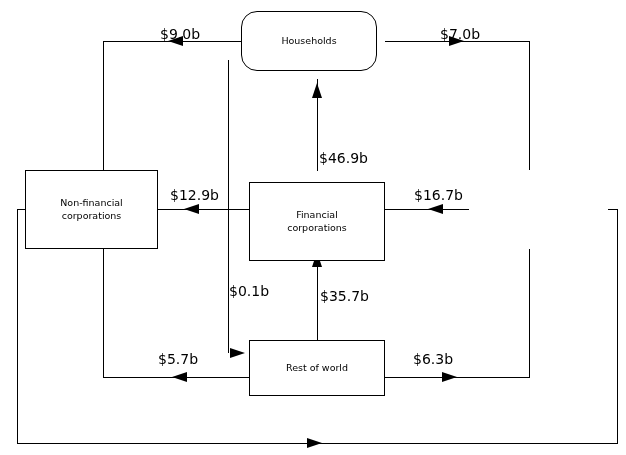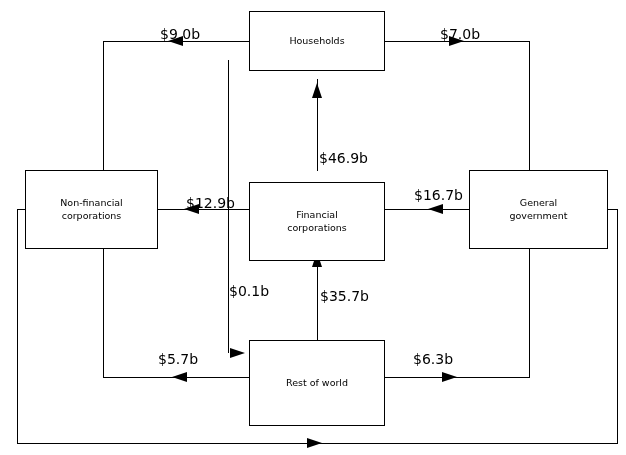--- a/index.html
+++ b/index.html
@@ -99,50 +99,46 @@
       <polygon points="245,353 230,348 230,358"></polygon>
 
       <polygon points="172,377 187,372 187,382"></polygon>
 
       <polygon points="457,377 442,372 442,382"></polygon>
 
       <polygon points="322,443 307,438 307,448"></polygon>
     </g>
   </svg>
 
-  <div class="node" style="left:249px; top:11px; width:136px; height:60px;">
+  <div class="node" style="left:241px; top:11px; width:136px; height:60px;border-radius:16px;">
     <span>Households</span>
   </div>
 
   <div class="node" style="left:25px; top:170px; width:133px; height:79px;">
     <span>Non-financial
 corporations</span>
   </div>
 
   <div class="node" style="left:249px; top:182px; width:136px; height:79px;">
     <span>Financial
 corporations</span>
   </div>
 
-  <div class="node" style="left:469px; top:170px; width:139px; height:79px;">
-    <span>General
-government</span>
-  </div>
 
-  <div class="node" style="left:249px; top:340px; width:136px; height:86px;">
+  <div class="node" style="left:249px; top:340px; width:136px; height:56px;">
     <span>Rest of world</span>
   </div>
 
   <div class="label" style="left:160px; top:26px;">$9.0b</div>
 
   <div class="label" style="left:440px; top:26px;">$7.0b</div>
 
   <div class="label" style="left:319px; top:126px;margin-top:24px;">$46.9b</div>
 
-  <div class="label" style="left:186px; top:187px;margin-top:8px;">$12.9b</div>
+  <div class="label" style="left:170px; top:187px;">$12.9b</div>
 
   <div class="label" style="left:414px; top:187px;">$16.7b</div>
 
   <div class="label" style="left:229px; top:283px;">$0.1b</div>
 
   <div class="label" style="left:320px; top:288px;">$35.7b</div>
 
   <div class="label" style="left:158px; top:351px;">$5.7b</div>
 
   <div class="label" style="left:413px; top:351px;">$6.3b</div>

